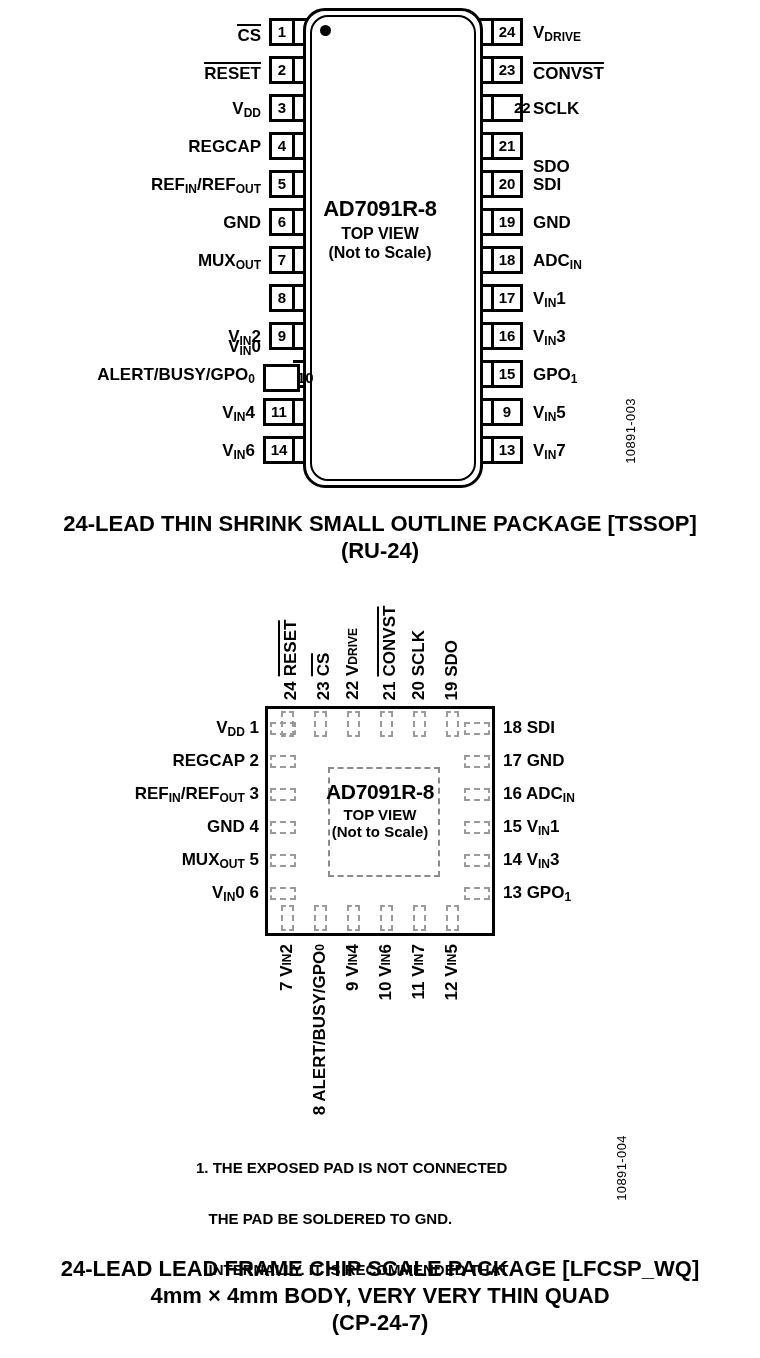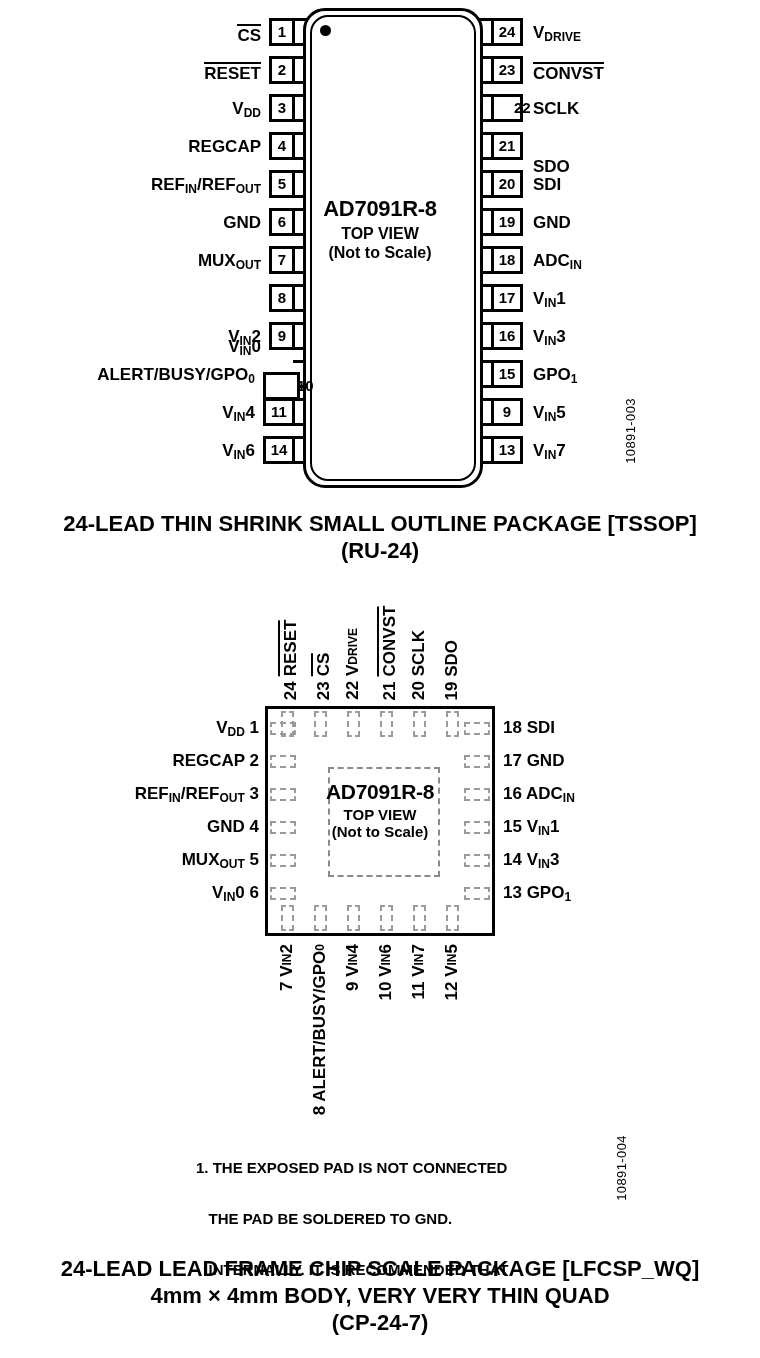--- a/index.html
+++ b/index.html
@@ -145,21 +145,21 @@
       <div class="lead" style="left: 293px; top: 246px; width: 14px;"></div>
       <div class="pinbox" style="left: 269px; top: 246px;">7</div>
       <div class="pinlabel-l lbl" style="right: 499px; top: 252px;">MUX<sub>OUT</sub></div>
       <div class="lead" style="left: 293px; top: 284px; width: 14px;"></div>
       <div class="pinbox" style="left: 269px; top: 284px;">8</div>
       <div class="pinlabel-l lbl" style="right: 499px; top: 290px; margin-top: 48px;">V<sub>IN</sub>0</div>
       <div class="lead" style="left: 293px; top: 322px; width: 14px;"></div>
       <div class="pinbox" style="left: 269px; top: 322px;">9</div>
       <div class="pinlabel-l lbl" style="right: 499px; top: 328px; margin-left: 43px;">V<sub>IN</sub>2</div>
       <div class="lead" style="left: 293px; top: 360px; width: 14px;"></div>
-      <div class="pinbox w2" style="left: 263px; top: 372px; padding-left: 31px;">10</div>
+      <div class="pinbox w2" style="left: 263px; top: 364px; padding-left: 31px;">10</div>
       <div class="pinlabel-l lbl" style="right: 505px; top: 366px;">ALERT/BUSY/GPO<sub>0</sub></div>
       <div class="lead" style="left: 293px; top: 398px; width: 14px;"></div>
       <div class="pinbox w2" style="left: 263px; top: 398px;">11</div>
       <div class="pinlabel-l lbl" style="right: 505px; top: 404px;">V<sub>IN</sub>4</div>
       <div class="lead" style="left: 293px; top: 436px; width: 14px;"></div>
       <div class="pinbox w2" style="left: 263px; top: 436px;">14</div>
       <div class="pinlabel-l lbl" style="right: 505px; top: 442px;">V<sub>IN</sub>6</div>
       <div class="lead" style="left: 477px; top: 18px; width: 16px;"></div>
       <div class="pinbox w2" style="left: 491px; top: 18px;">24</div>
       <div class="pinlabel-r lbl" style="left: 533px; top: 24px;">V<sub>DRIVE</sub></div>

